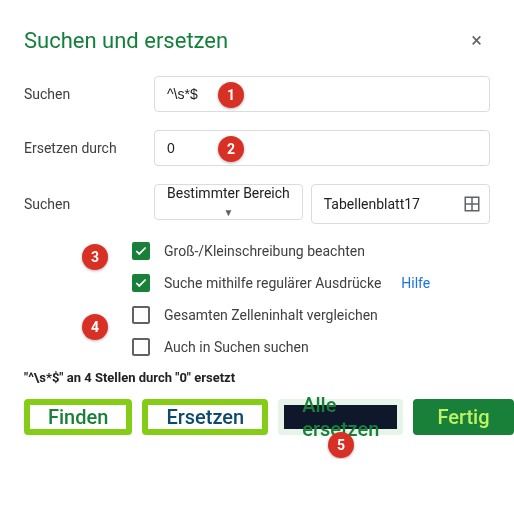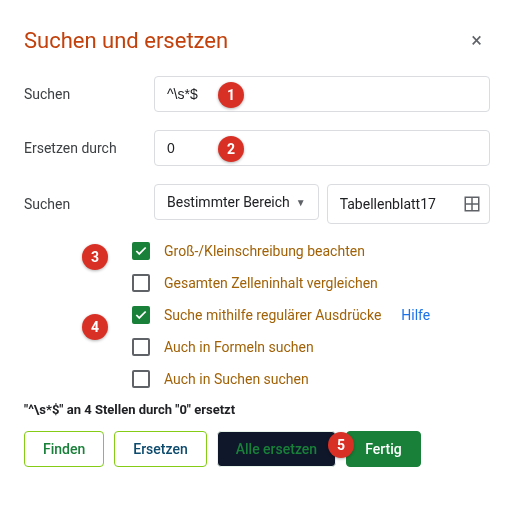--- a/index.html
+++ b/index.html
@@ -1,41 +1,41 @@
 <!DOCTYPE html>
 <html><head>
 <meta charset="utf-8">
 <style>
 * { box-sizing: border-box; margin: 0; padding: 0; }
 body { font-family: Roboto, Arial, sans-serif; font-size: 14px; color: #202124; background: #fff; width: 514px; padding: 24px; position: relative; }
 .header { display: flex; justify-content: space-between; align-items: center; margin-bottom: 20px; }
-.title { font-size: 22px; font-weight: 400; color: #c2410c; }
+.title { font-size: 22px; font-weight: 400; color: #15803d; }
 .close { font-size: 20px; color: #5f6368; cursor: pointer; padding: 4px 8px; }
 .row { display: flex; align-items: center; margin-bottom: 18px; gap: 22px; }
 .label { width: 108px; color: #3c4043; font-size: 14px; flex-shrink: 0; }
 .input { flex: 1; height: 36px; border: 1px solid #dadce0; border-radius: 4px; padding: 0 12px; font-size: 14px; color: #202124; outline: none; }
 .range-row { display: flex; gap: 8px; flex: 1; }
-.select { height: 36px; border: 1px solid #dadce0; border-radius: 4px; padding: 0 12px; display: flex; align-items: center; gap: 6px; cursor: pointer; background: #fff; font-size: 14px; }
+.select { height: 36px; border: 1px solid #dadce0; border-radius: 4px; padding: 0 12px; display: flex; align-items: center; gap: 6px; cursor: pointer; background: #fff; font-size: 14px; flex-direction: column; }
 .select .caret { font-size: 10px; color: #5f6368; }
 .range-box { flex: 1; height: 40px; border: 1px solid #dadce0; border-radius: 4px; padding: 0 8px 0 12px; display: flex; align-items: center; justify-content: space-between; cursor: pointer; font-size: 14px; }
 .grid-icon { width: 18px; height: 18px; }
 .check-row { display: flex; align-items: center; margin-bottom: 14px; padding-left: 108px; gap: 14px; }
 .checkbox { width: 18px; height: 18px; border: 2px solid #5f6368; border-radius: 2px; display: flex; align-items: center; justify-content: center; cursor: pointer; flex-shrink: 0; }
 .checkbox.checked { background: #188038; border-color: #188038; }
 .checkbox.checked svg { display: block; }
 .checkbox svg { display: none; }
-.check-label { color: #a16207; font-size: 14px; }
+.check-label { color: #404040; font-size: 14px; }
 .link { color: #1a73e8; cursor: pointer; margin-left: 6px; }
 .status { font-size: 13px; font-weight: 700; color: #202124; margin-top: 8px; margin-bottom: 14px; }
 .buttons { display: flex; gap: 10px; }
-.btn { height: 36px; padding: 0 18px; border-radius: 4px; font-size: 14px; font-weight: 500; cursor: pointer; display: flex; align-items: center; justify-content: center; border: 1px solid #84cc16; background: #fff; }
+.btn { height: 36px; padding: 0 18px; border-radius: 4px; font-size: 20px; font-weight: 500; cursor: pointer; display: flex; align-items: center; justify-content: center; border: 6px solid #84cc16; background: #fff; }
 .btn.primary-outline { color: #188038; }
 .btn.light { color: #188038; background: #0f172a; border-color: #e6f4ea; }
 .btn.disabled { color: #0c4a6e; cursor: default; }
-.btn.filled { background: #188038; color: #ffffff; border-color: #188038; }
+.btn.filled { background: #188038; color: #bef264; border-color: #188038; }
 .callout { position: absolute; width: 26px; height: 26px; border-radius: 50%; background: #d93025; color: #fff; font-weight: 700; font-size: 14px; display: flex; align-items: center; justify-content: center; box-shadow: 0 1px 3px rgba(0,0,0,0.3); z-index: 10; }
 </style>
 </head>
 <body>
 
 <div class="header">
   <div class="title">Suchen und ersetzen</div>
   <div class="close">×</div>
 </div>
 
@@ -70,35 +70,31 @@
 <div id="checks">
     <div class="check-row">
       <div class="checkbox checked">
         <svg width="14" height="14" viewBox="0 0 24 24" fill="none" stroke="#fff" stroke-width="3">
           <polyline points="4,12 9,17 20,6"></polyline>
         </svg>
       </div>
       <span class="check-label">Groß-/Kleinschreibung beachten</span>
     </div>
     <div class="check-row">
-      <div class="checkbox"></div>
-      <span class="check-label">Gesamten Zelleninhalt vergleichen</span>
-    </div>
-    <div class="check-row">
       <div class="checkbox checked">
         <svg width="14" height="14" viewBox="0 0 24 24" fill="none" stroke="#fff" stroke-width="3">
           <polyline points="4,12 9,17 20,6"></polyline>
         </svg>
       </div>
       <span class="check-label">Suche mithilfe regulärer Ausdrücke</span>
       <span class="link">Hilfe</span>
     </div>
     <div class="check-row">
       <div class="checkbox"></div>
-      <span class="check-label">Auch in Formeln suchen</span>
+      <span class="check-label">Gesamten Zelleninhalt vergleichen</span>
     </div>
     <div class="check-row">
       <div class="checkbox"></div>
       <span class="check-label">Auch in Suchen suchen</span>
     </div>
   </div>
 
 <div class="status">"^\s*$" an 4 Stellen durch "0" ersetzt</div>
 
 <div class="buttons">

